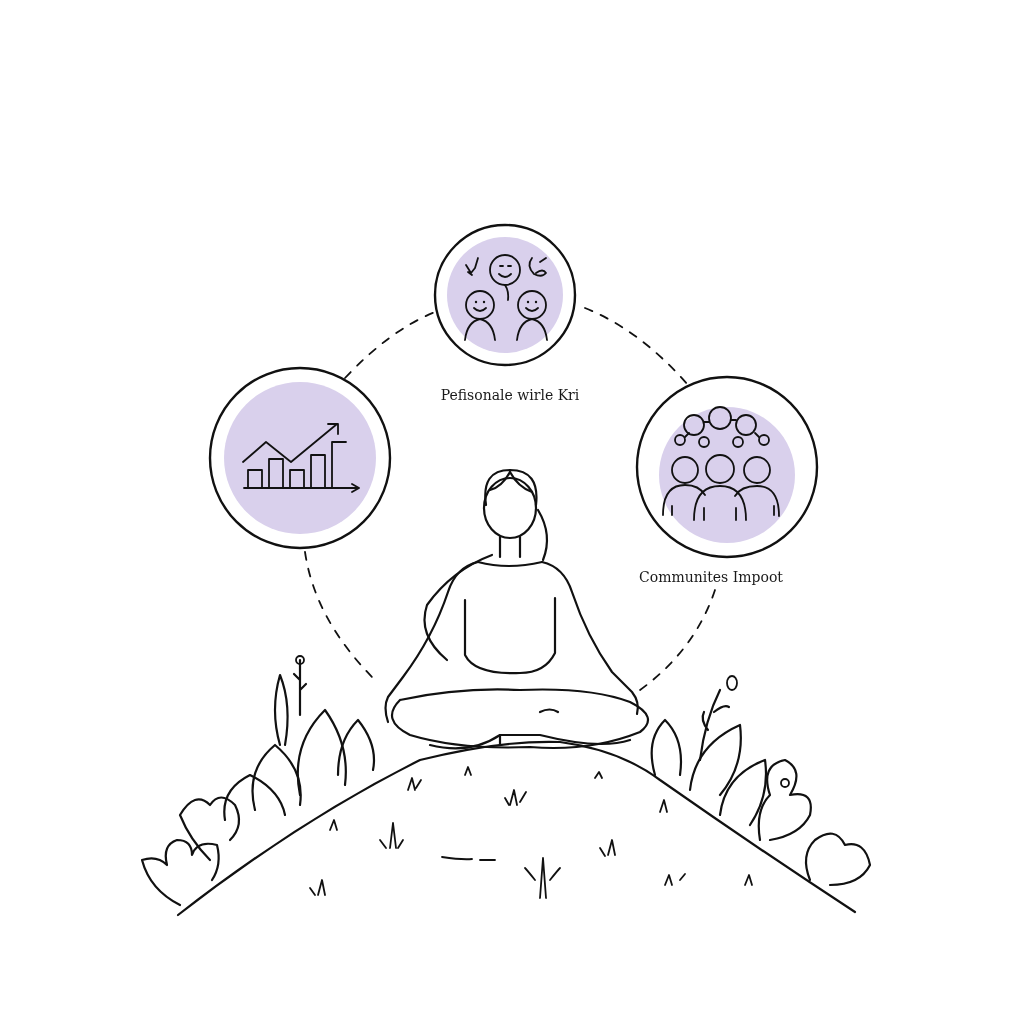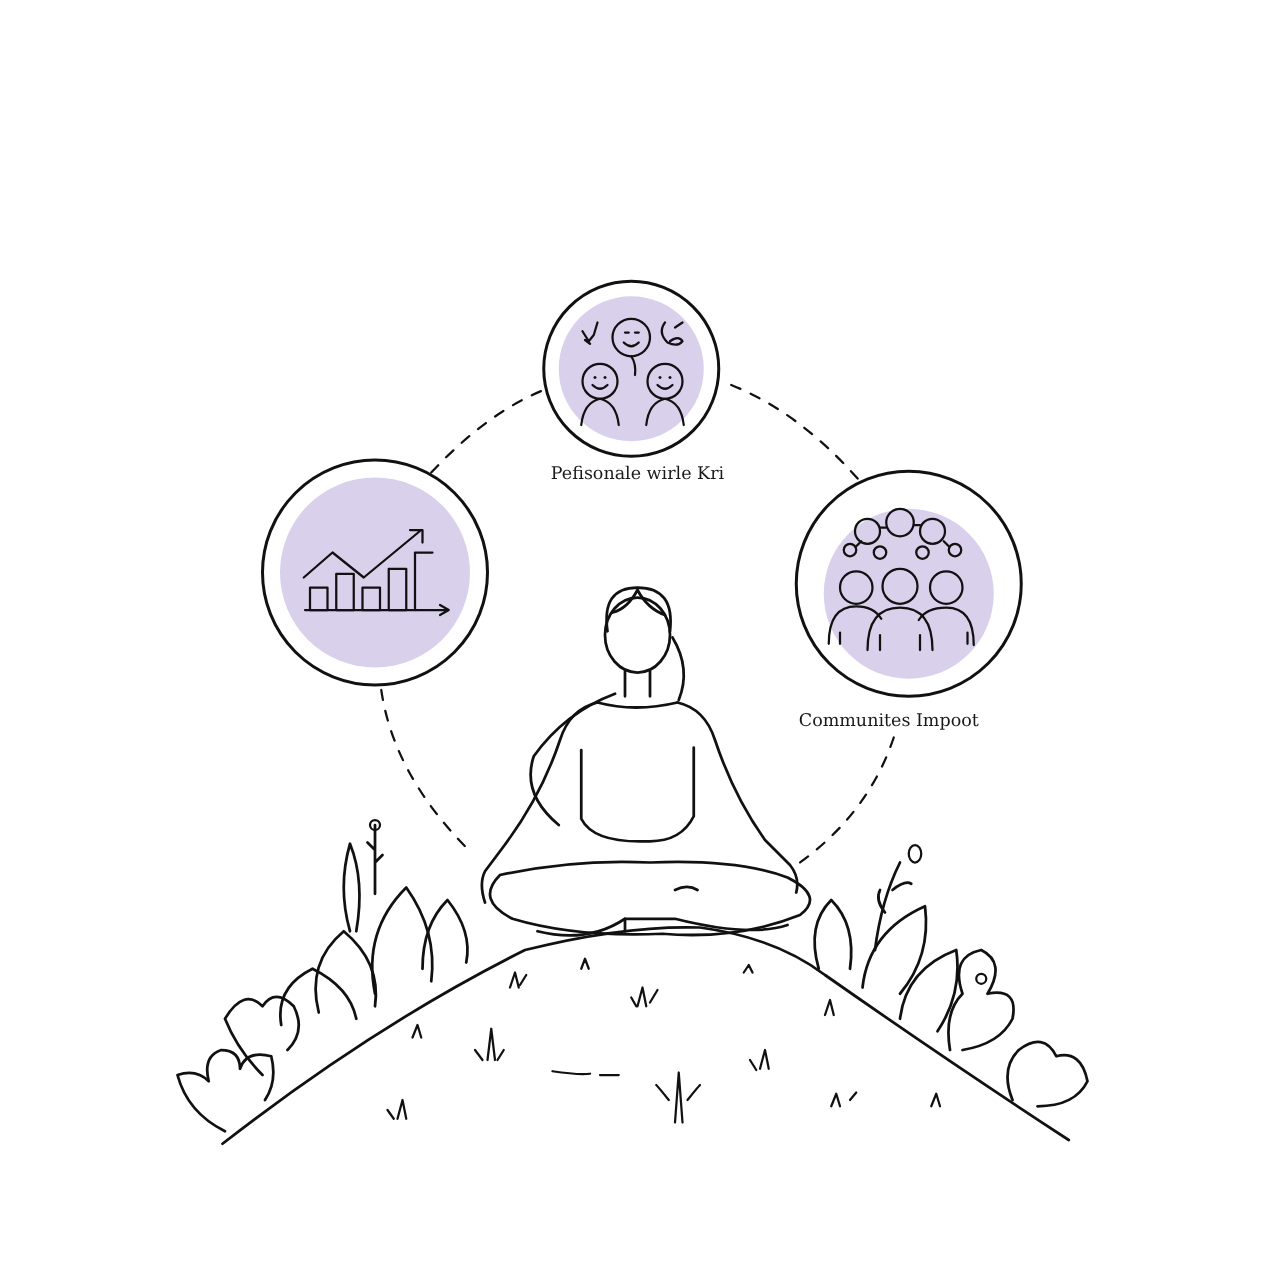--- a/index.html
+++ b/index.html
@@ -136,15 +136,15 @@
       <path class="ln" d="M478,562 q30,8 64,0"></path>
       <path class="ln" d="M478,562 q-22,5 -30,30 q-15,45 -45,85 l-15,20 q-5,10 0,25"></path>
       <path class="ln" d="M542,562 q22,5 30,30 q15,45 40,80 l20,20 q8,10 5,22"></path>
       <path class="ln" d="M465,600 v55 q10,20 55,18 q25,0 35,-20 v-55"></path>
       <path class="ln" d="M400,700 q-20,20 10,35 q50,15 120,12 q60,5 110,-15 q20,-15 -10,-30 q-40,-15 -110,-12 q-60,-3 -120,10"></path>
       <path class="ln" d="M430,745 q40,10 70,-10 h40 q60,15 90,5"></path>
       <path class="ln" d="M500,735 v10 M540,712 q10,-5 18,0"></path>
     </g>
   </svg>
 
-  <div class="label" style="left:510px; top:371px;">Pefisonale wirle Kri</div>
+  <div class="label" style="left:510px; top:387px;">Pefisonale wirle Kri</div>
   <div class="label" style="left:711px; top:569px;">Communites Impoot</div>
 </div>
 
 </body></html>

